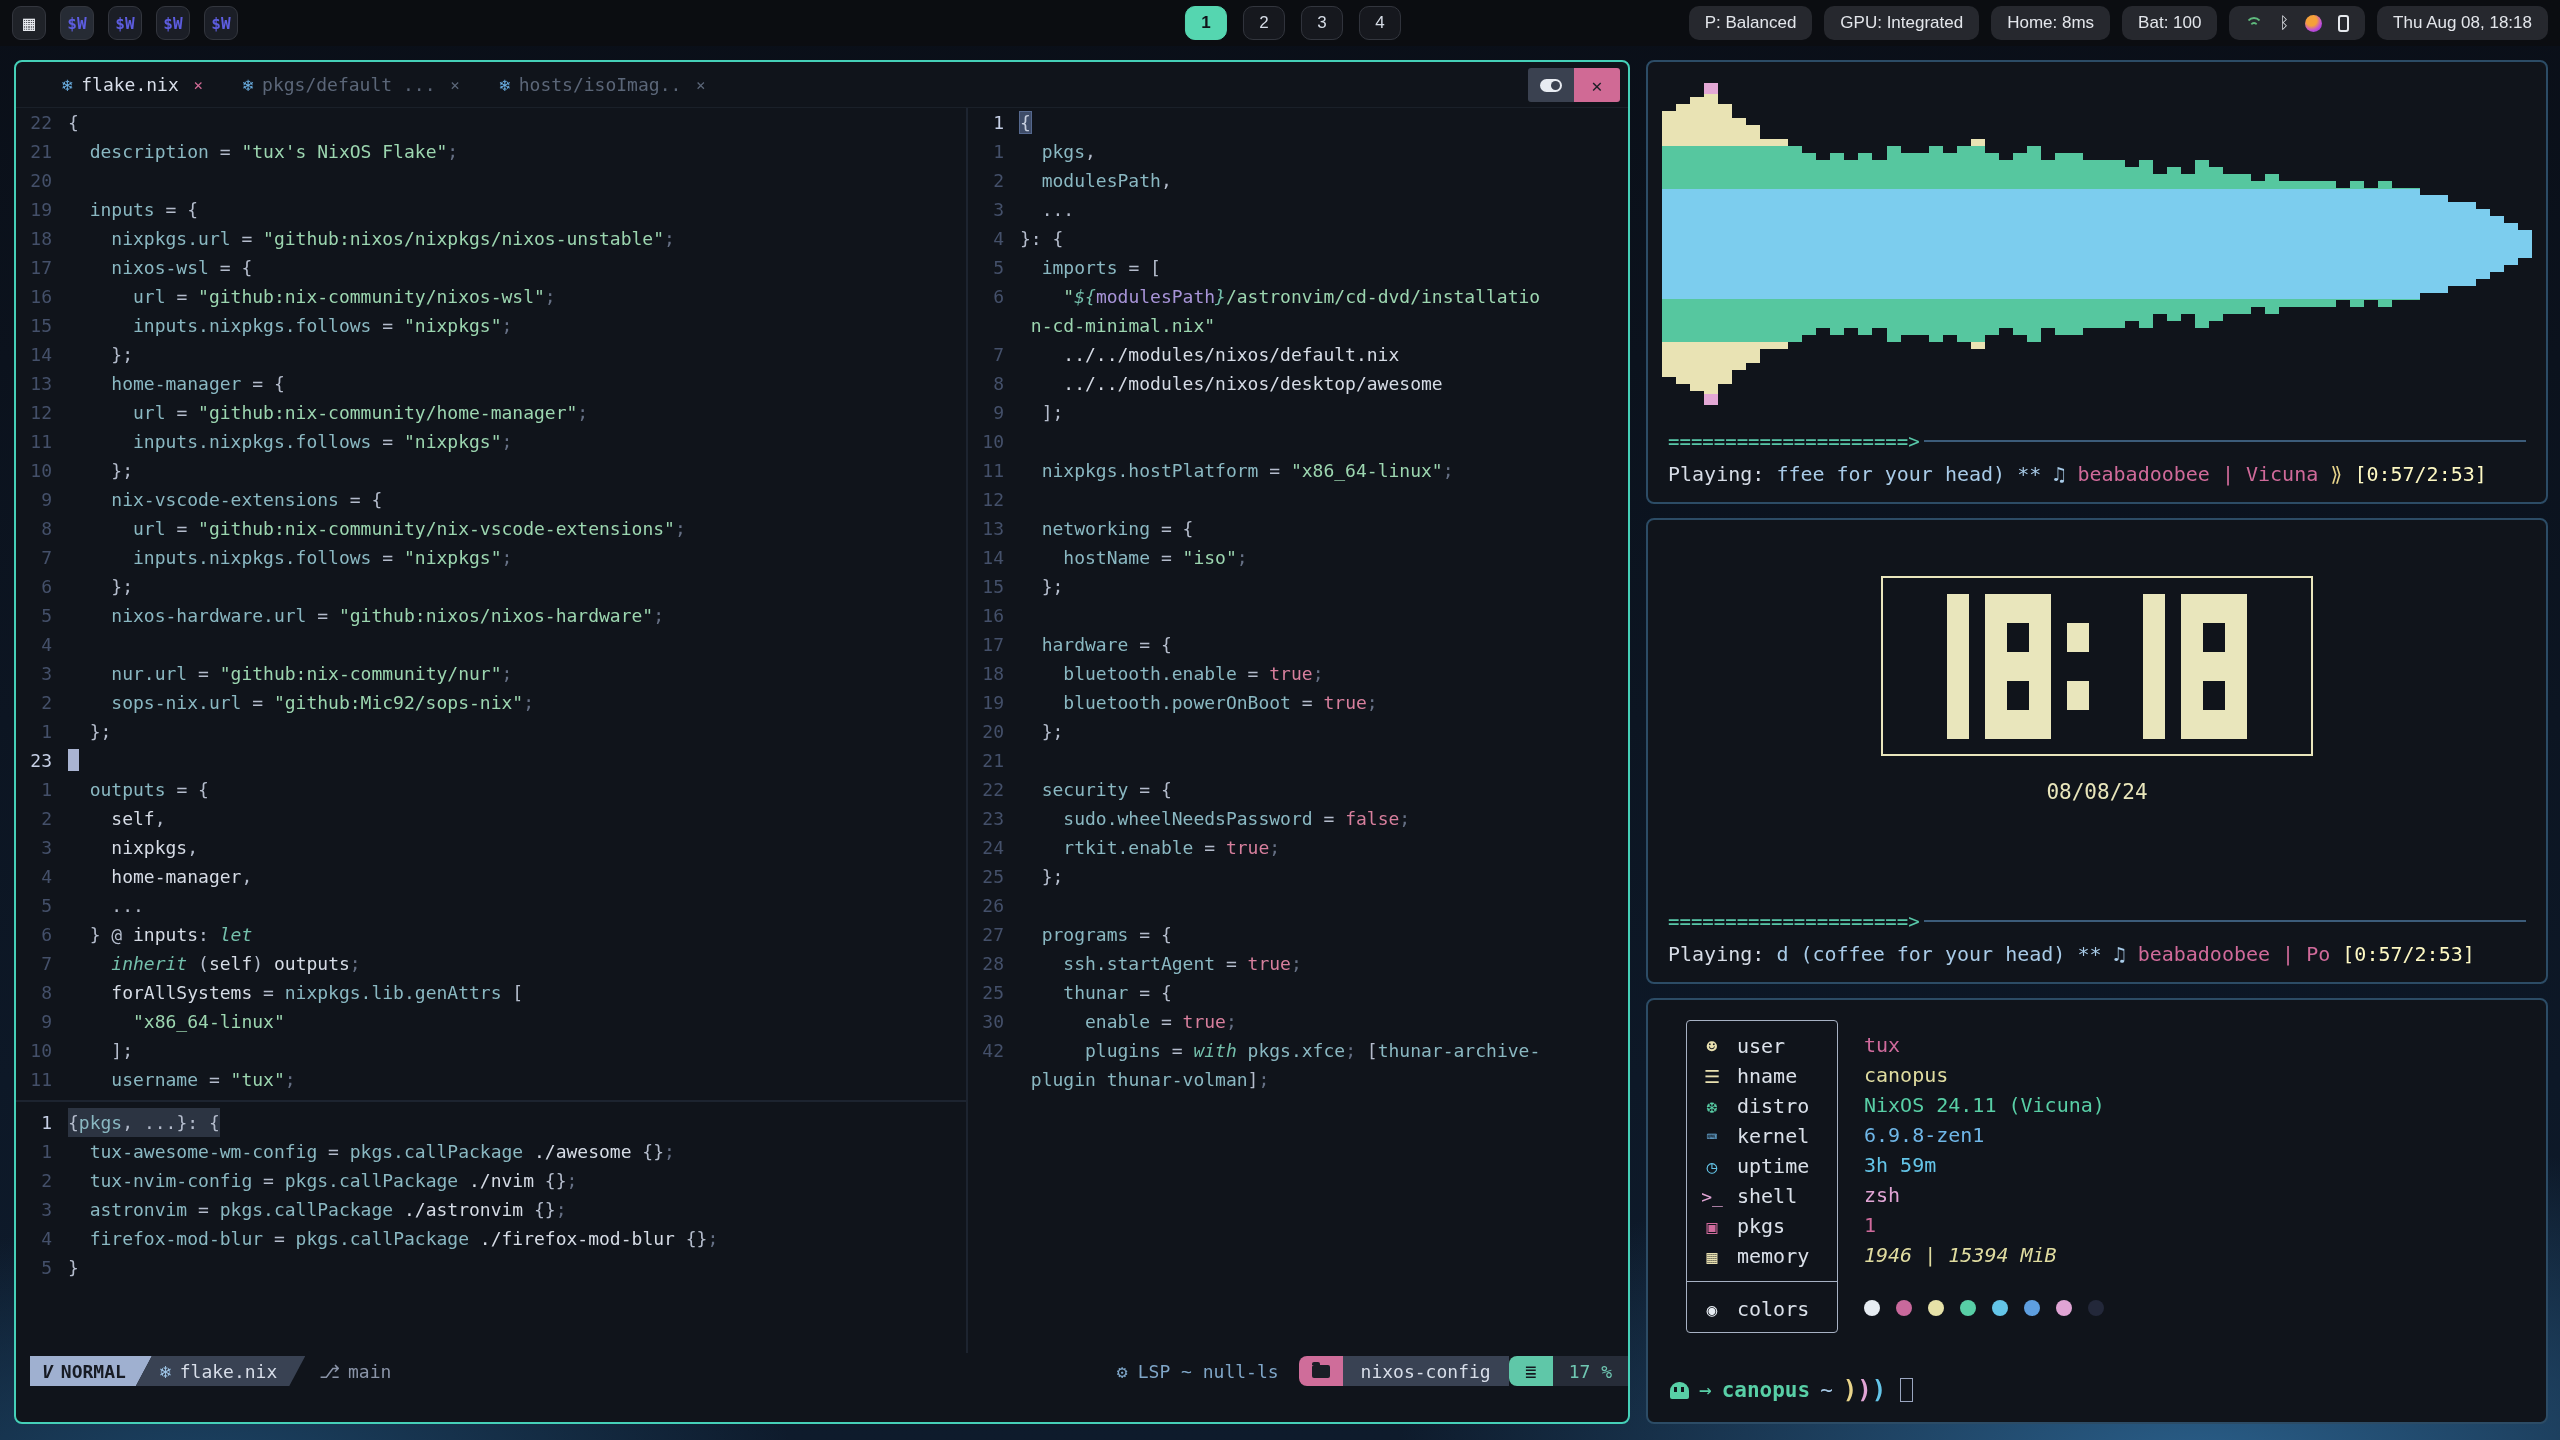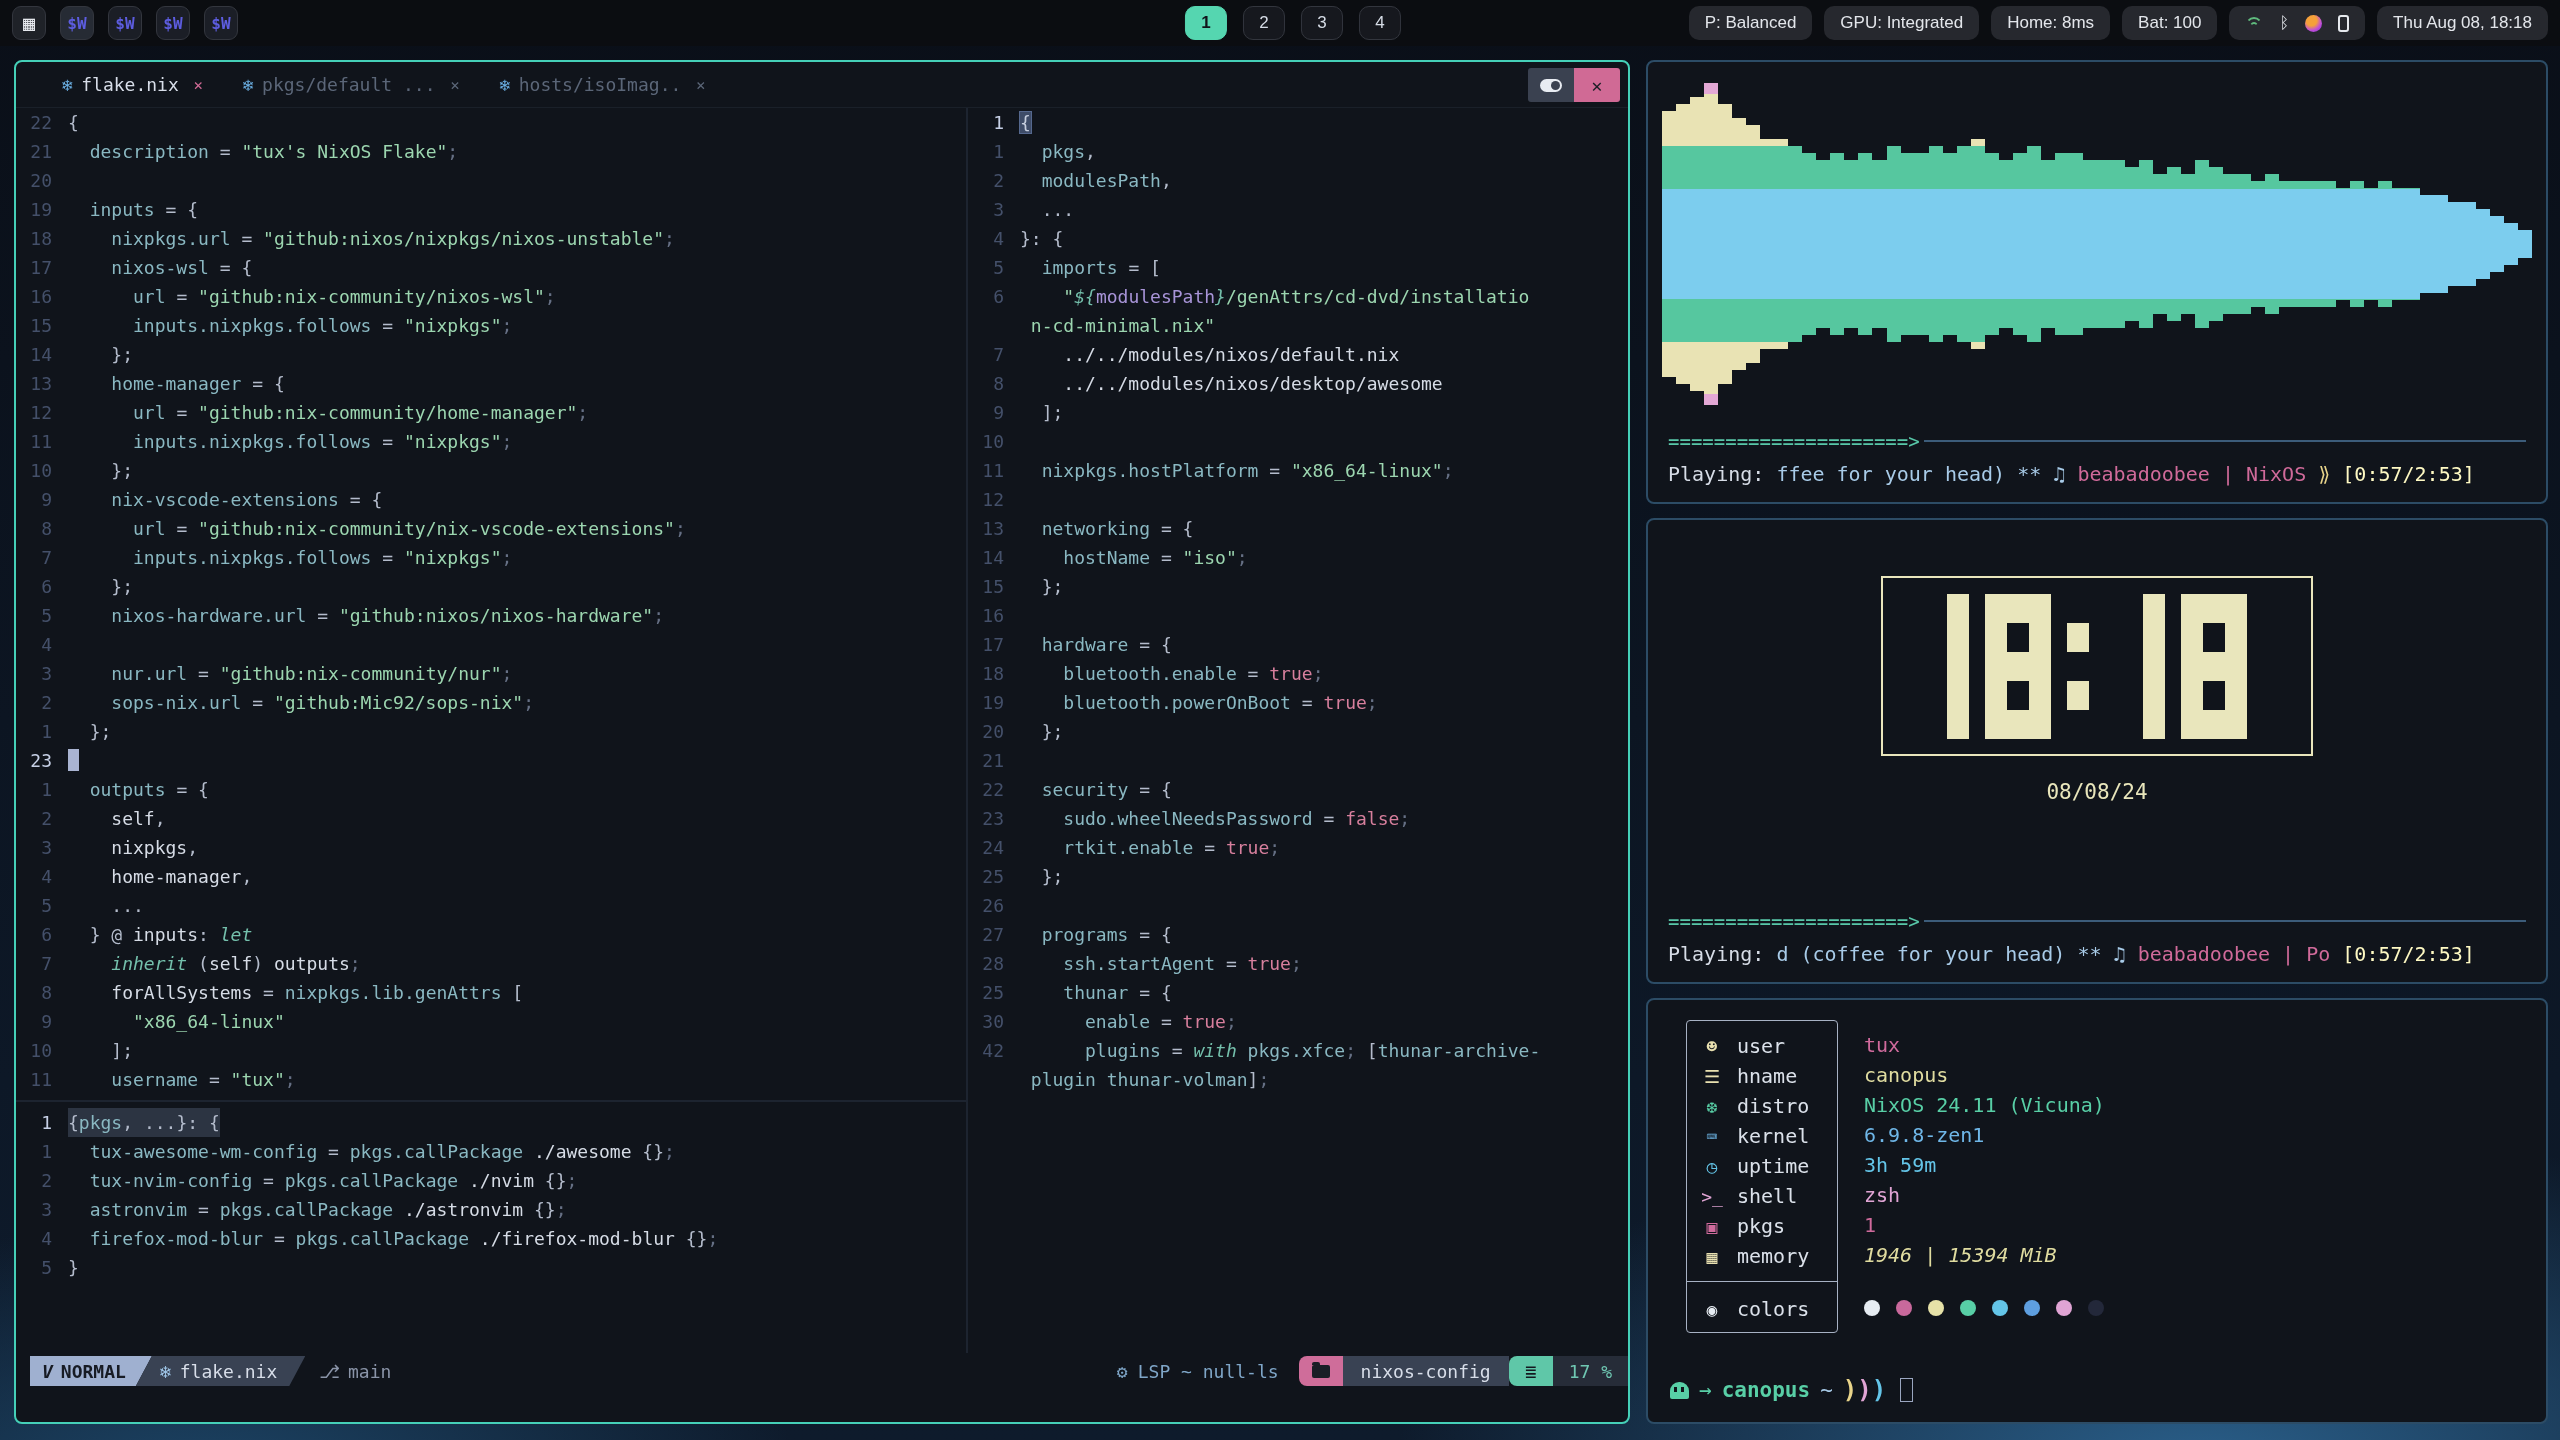--- a/index.html
+++ b/index.html
@@ -243,21 +243,21 @@
     </div>
     <div class="vdiv"></div>
     <div class="rcol">
       <div class="pane" id="pane-right">
           <div class="cl"><span class="gut cur">1</span><span><span class="c-cb">{</span></span></div>
           <div class="cl"><span class="gut">1</span><span><span class="c-k">  pkgs</span><span class="c-p">,</span></span></div>
           <div class="cl"><span class="gut">2</span><span><span class="c-k">  modulesPath</span><span class="c-p">,</span></span></div>
           <div class="cl"><span class="gut">3</span><span><span class="c-p">  ...</span></span></div>
           <div class="cl"><span class="gut">4</span><span><span class="c-p">}: {</span></span></div>
           <div class="cl"><span class="gut">5</span><span><span class="c-k">  imports</span><span class="c-p"> = [</span></span></div>
-          <div class="cl"><span class="gut">6</span><span><span class="c-s">    "</span><span class="c-t">${</span><span class="c-v">modulesPath</span><span class="c-t">}</span><span class="c-s">/genAttrs/cd-dvd/installatio</span></span></div>
+          <div class="cl"><span class="gut">6</span><span><span class="c-s">    "</span><span class="c-t">${</span><span class="c-v">modulesPath</span><span class="c-t">}</span><span class="c-s">/astronvim/cd-dvd/installatio</span></span></div>
           <div class="cl"><span class="gut"></span><span> <span class="c-s">n-cd-minimal.nix"</span></span></div>
           <div class="cl"><span class="gut">7</span><span><span class="c-w">    ../../modules/nixos/default.nix</span></span></div>
           <div class="cl"><span class="gut">8</span><span><span class="c-w">    ../../modules/nixos/desktop/awesome</span></span></div>
           <div class="cl"><span class="gut">9</span><span><span class="c-p">  ];</span></span></div>
           <div class="cl"><span class="gut">10</span><span></span></div>
           <div class="cl"><span class="gut">11</span><span><span class="c-k">  nixpkgs.hostPlatform</span><span class="c-p"> = </span><span class="c-s">"x86_64-linux"</span><span class="c-d">;</span></span></div>
           <div class="cl"><span class="gut">12</span><span></span></div>
           <div class="cl"><span class="gut">13</span><span><span class="c-k">  networking</span><span class="c-p"> = {</span></span></div>
           <div class="cl"><span class="gut">14</span><span><span class="c-k">    hostName</span><span class="c-p"> = </span><span class="c-s">"iso"</span><span class="c-d">;</span></span></div>
           <div class="cl"><span class="gut">15</span><span><span class="c-p">  };</span></span></div>
@@ -684,21 +684,21 @@
         <div class="vband" style="height: 28px; background: rgb(233, 227, 180);"></div>
         <div class="vband" style="height: 28px; background: rgb(86, 199, 159);"></div>
         <div class="vband" style="height: 28px; background: rgb(124, 205, 238);"></div>
       </div>
     </div>
   <div class="player" id="player1">
       <div class="prog">
         <span class="eq">=====================&gt;</span>
         <div class="pline"></div>
       </div>
-      <div class="ptext"><span class="c-w">Playing: </span><span class="c-lb">ffee for your head) ** </span><span class="c-lb">♫ </span><span class="c-pk">beabadoobee | NixOS</span><span class="c-yl"> ⟫ </span><span class="c-tl">[0:57/2:53]</span></div>
+      <div class="ptext"><span class="c-w">Playing: </span><span class="c-lb">ffee for your head) ** </span><span class="c-lb">♫ </span><span class="c-pk">beabadoobee | Vicuna</span><span class="c-yl"> ⟫ </span><span class="c-tl">[0:57/2:53]</span></div>
     </div>
 </div>
 
 <div class="win blue" id="win-clock">
   <div class="clockbox" id="clockbox">
       <div class="cchar" style="grid-template-columns: repeat(1, 22px);">
         <div class="ccell on"></div>
         <div class="ccell on"></div>
         <div class="ccell on"></div>
         <div class="ccell on"></div>

